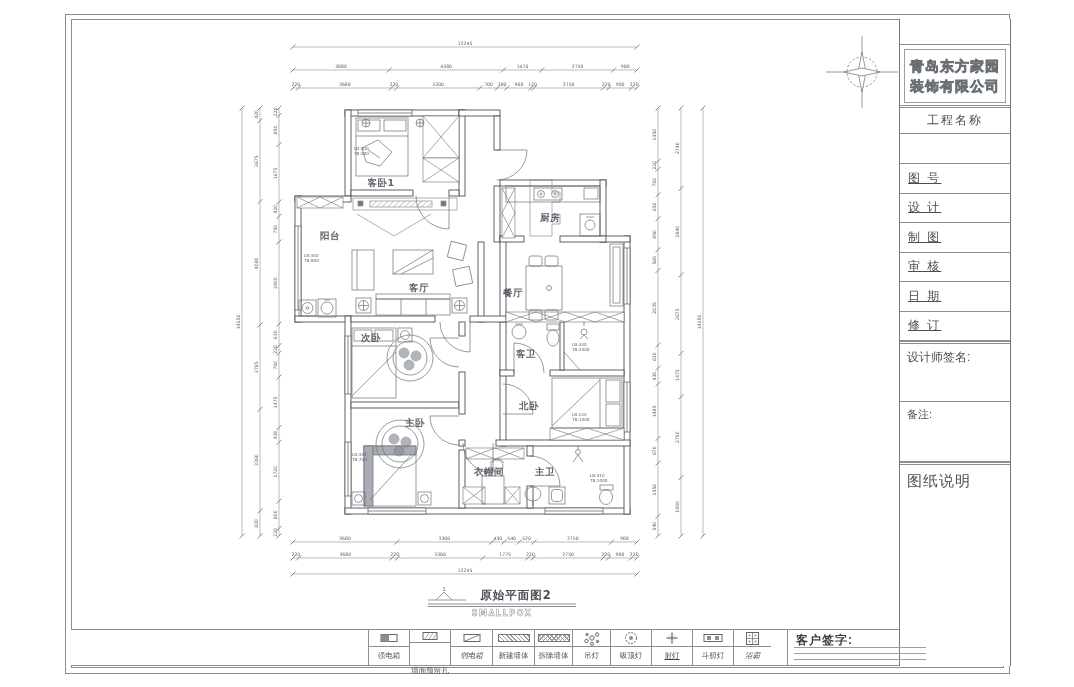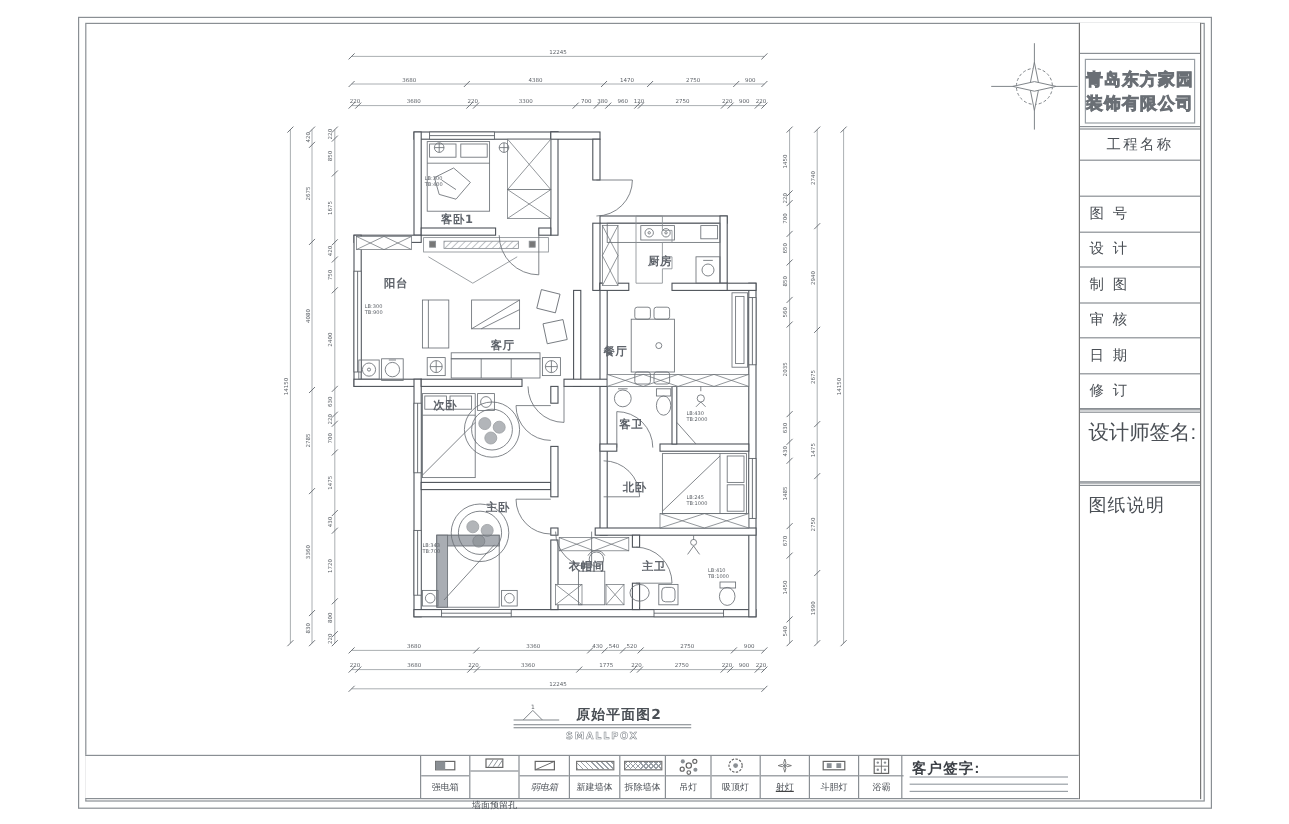--- a/index.html
+++ b/index.html
@@ -3,43 +3,43 @@
 <meta charset="utf-8">
 <style>
   html,body{margin:0;padding:0;background:#fff;}
   body{font-family:"Liberation Sans","DejaVu Sans",sans-serif;}
   #sheet{position:relative;width:1074px;height:687px;background:#fff;overflow:hidden;color:#444;}
   .border-outer{position:absolute;left:65px;top:14px;width:943px;height:658px;border:1px solid #8a8f94;}
   .border-inner{position:absolute;left:71px;top:19px;width:931px;height:647px;border:1px solid #8a8f94;}
   svg text{font-family:"DejaVu Sans","Liberation Sans",sans-serif;}
 
   
-  #titleblock{position:absolute;left:899px;top:19px;width:102px;height:647px;border-left:1px solid #777;border-right:1px solid #777;box-sizing:border-box;background:#fff;}
+  #titleblock{position:absolute;left:899px;top:19px;width:112px;height:647px;border-left:1px solid #777;border-right:1px solid #777;box-sizing:border-box;background:#fff;}
   .tb-sec{box-sizing:border-box;border-bottom:1px solid #8a8f94;overflow:hidden;}
   .tb-company{margin-top:25px;height:64px;border-top:1px solid #8a8f94;border-bottom:3px double #8a8f94;}
   .tb-company-inner{margin:4px;height:52px;border:1px solid #9aa0a6;display:flex;flex-direction:column;align-items:center;justify-content:center;}
   .tb-company-inner div{font-size:14px;font-weight:bold;letter-spacing:1px;color:#9aa0a6;-webkit-text-stroke:0.7px #6a6f75;line-height:1.45;}
   .tb-head{height:26px;display:flex;align-items:center;justify-content:center;font-size:12px;letter-spacing:2px;color:#4a4f55;}
   .tb-blank{height:30px;}
-  .tb-row{height:29.5px;display:flex;align-items:center;padding-left:8px;font-size:12px;letter-spacing:2px;color:#4a4f55;box-sizing:border-box;border-bottom:1px solid #8a8f94;}
-  .tb-sig{height:61px;border-top:3px double #8a8f94;padding:5px 0 13px 7px;font-size:17px;color:#4a4f55;}
+  .tb-row{height:29.5px;display:flex;align-items:center;padding-left:8px;font-size:12px;letter-spacing:2px;color:#4a4f55;box-sizing:border-box;border-bottom:1px solid #8a8f94;text-decoration:underline;}
+  .tb-sig{height:61px;border-top:3px double #8a8f94;padding:5px 0 13px 7px;font-size:12px;color:#4a4f55;}
   .tb-note{height:60px;padding:5px 0 0 7px;font-size:11px;color:#4a4f55;}
   .tb-desc{height:198px;border-top:3px double #8a8f94;border-bottom:none;padding:7px 6px 0 7px;}
   .tb-desc-title{font-size:15px;letter-spacing:1px;color:#4a4f55;margin-bottom:9px;}
   .tb-desc-body div{font-size:10px;line-height:13.4px;color:#55595f;white-space:nowrap;}
 
   
   #bottomstrip{position:absolute;left:71px;top:629px;width:828px;height:37px;border-top:1px solid #8a8f94;border-bottom:1px solid #8a8f94;box-sizing:border-box;background:#fff;}
-  #legend-cells{position:absolute;left:279px;top:0;height:35px;display:flex;}
+  #legend-cells{position:absolute;left:297px;top:0;height:35px;display:flex;}
   .lcell{box-sizing:border-box;border-left:1px solid #8a8f94;display:flex;flex-direction:column;}
   .licon{height:17px;box-sizing:border-box;border-bottom:1px solid #8a8f94;display:flex;align-items:center;justify-content:center;}
   .llabel{height:18px;display:flex;align-items:center;justify-content:center;font-size:7.5px;color:#4a4f55;white-space:nowrap;}
   .bar-new{width:30px;height:6px;border:1px solid #777;background:repeating-linear-gradient(45deg,#9aa0a6 0 1px,transparent 1px 3px);}
   .bar-demo{width:30px;height:6px;border:1px solid #777;background:repeating-linear-gradient(45deg,#9aa0a6 0 1px,transparent 1px 3px),repeating-linear-gradient(-45deg,#9aa0a6 0 1px,transparent 1px 3px);}
-  #signblock{position:absolute;left:680px;top:0;width:144px;height:35px;border-left:1px solid #8a8f94;box-sizing:border-box;}
+  #signblock{position:absolute;left:716px;top:0;width:144px;height:35px;border-left:1px solid #8a8f94;box-sizing:border-box;}
   #sign-label{position:absolute;left:8px;top:2px;font-size:12px;font-weight:bold;letter-spacing:1px;color:#3c4046;}
   .sign-line{position:absolute;left:6px;width:132px;border-top:1px solid #9aa0a6;}
 </style>
 </head>
 <body>
 
 <div id="sheet">
   <div class="border-outer"></div>
   <div class="border-inner"></div>
 
@@ -502,20 +502,21 @@
     <div class="tb-sec tb-blank"></div>
     <div id="tb-rows">
         <div class="tb-row">图 号</div>
         <div class="tb-row">设 计</div>
         <div class="tb-row">制 图</div>
         <div class="tb-row">审 核</div>
         <div class="tb-row">日 期</div>
         <div class="tb-row">修 订</div>
       </div>
     <div class="tb-sec tb-sig">设计师签名:</div>
+    <div class="tb-sec tb-note">备注:</div>
     <div class="tb-sec tb-desc">
       <div class="tb-desc-title">图纸说明</div>
     </div>
   </div>
 
   <div id="bottomstrip">
     <div id="legend-cells">
         <div class="lcell" style="width: 41px;">
           <div class="licon">
             <svg width="24" height="12" viewBox="0 0 24 12">
@@ -589,21 +590,21 @@
         <div class="lcell" style="width: 41px;">
           <div class="licon">
             <svg width="22" height="12" viewBox="0 0 22 12">
               <rect x="2" y="2.5" width="18" height="7" fill="none" stroke="#666"></rect>
               <rect x="5" y="4" width="4" height="4" fill="#8a8f94"></rect>
               <rect x="13" y="4" width="4" height="4" fill="#8a8f94"></rect>
             </svg>
           </div>
           <div class="llabel">斗胆灯</div>
         </div>
-        <div class="lcell" style="width: 38px;">
+        <div class="lcell" style="width: 38px; font-style: italic;">
           <div class="licon">
             <svg width="15" height="15" viewBox="0 0 15 15">
               <rect x="1.5" y="1.5" width="12" height="12" fill="none" stroke="#666"></rect>
               <path d="M7.5,1.5 v12 M1.5,7.5 h12" stroke="#666" stroke-width="0.7"></path>
               <circle cx="4.5" cy="4.5" r="1" fill="#8a8f94"></circle>
               <circle cx="10.5" cy="4.5" r="1" fill="#8a8f94"></circle>
               <circle cx="4.5" cy="10.5" r="1" fill="#8a8f94"></circle>
               <circle cx="10.5" cy="10.5" r="1" fill="#8a8f94"></circle>
             </svg>
           </div>

